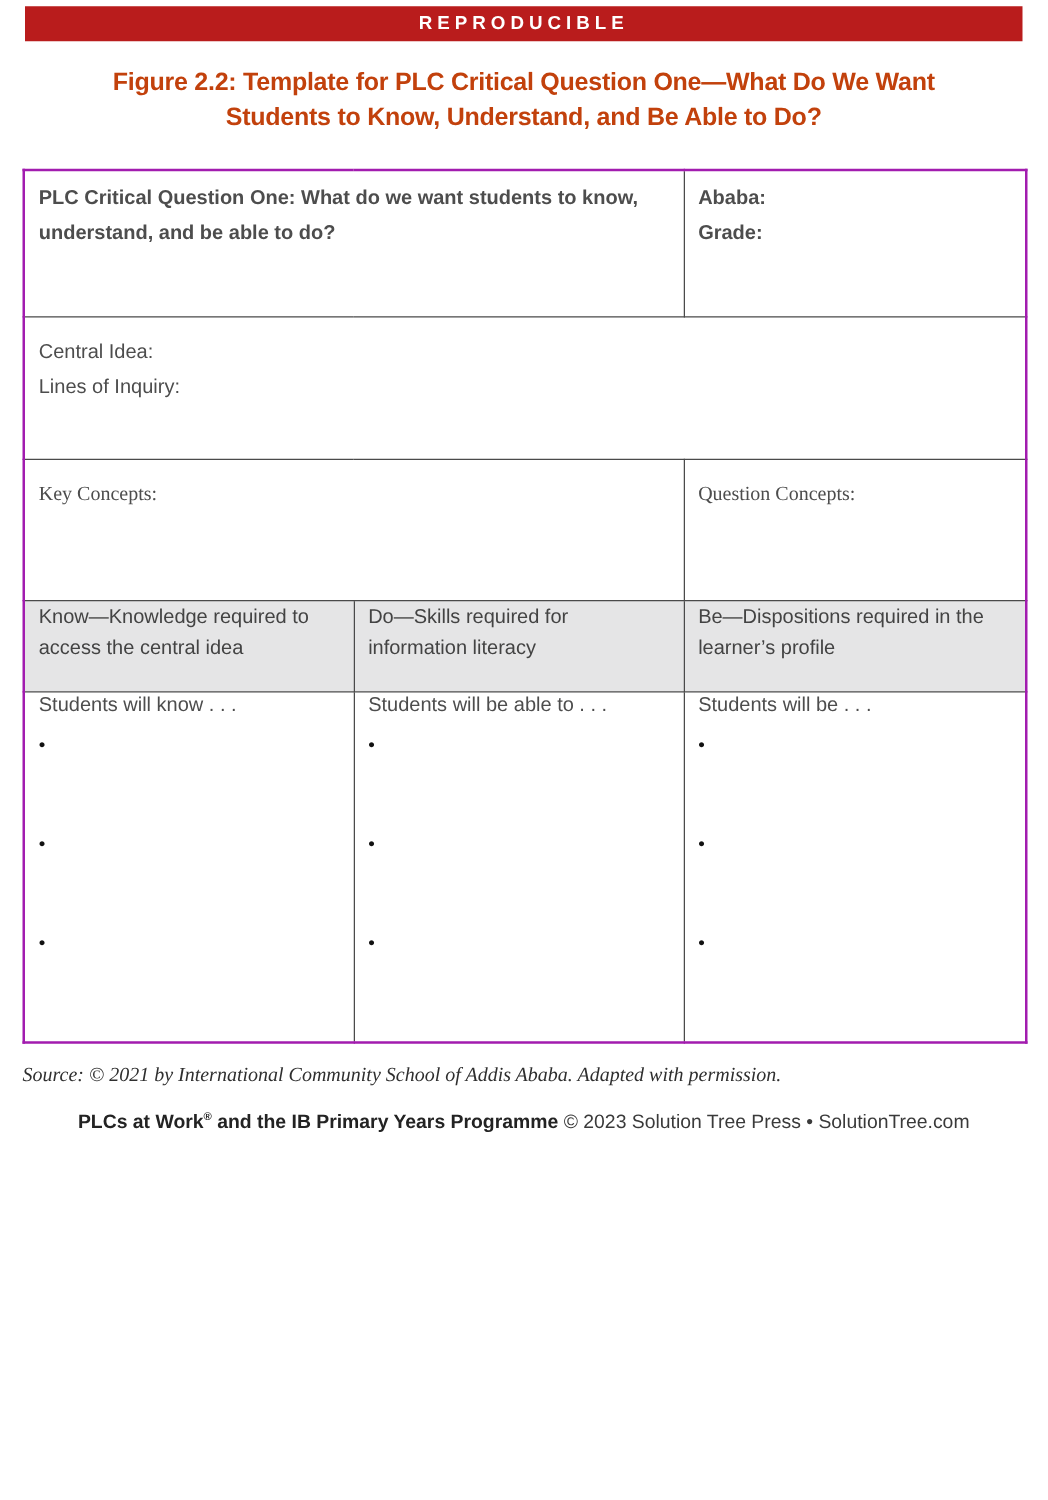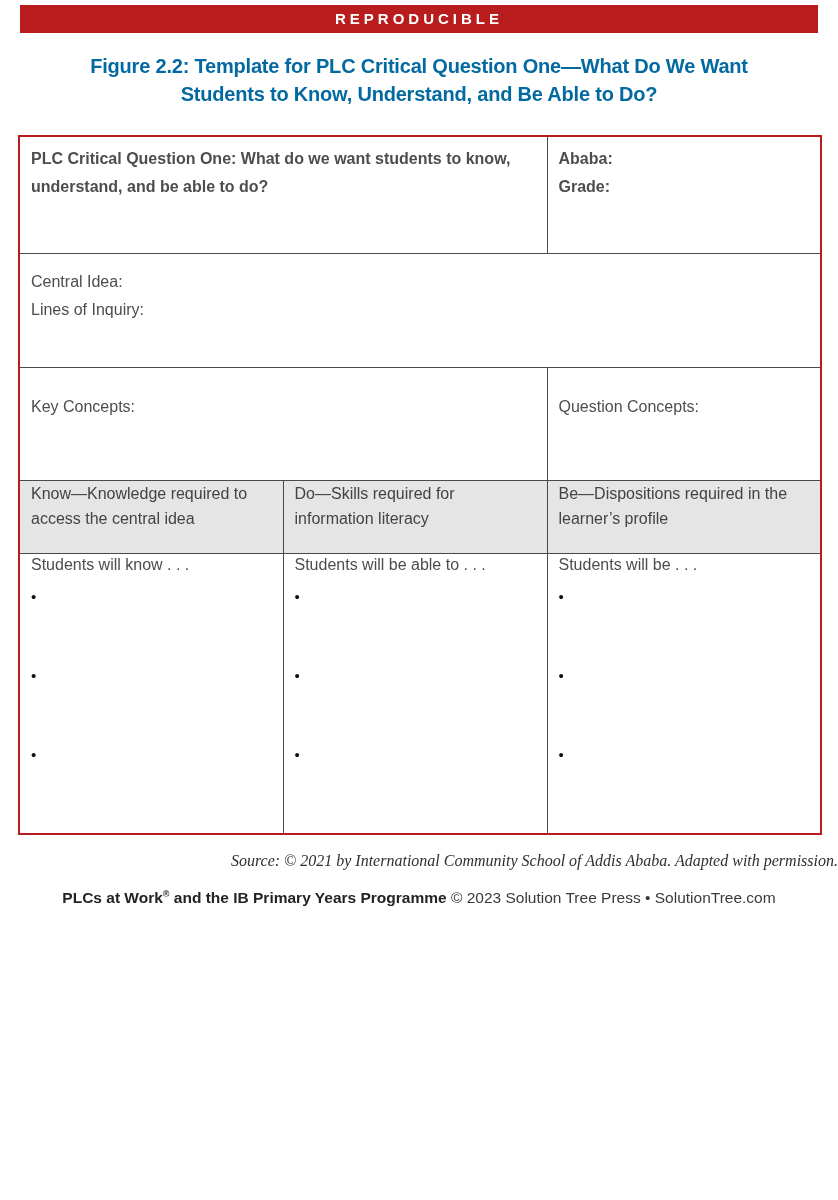--- a/index.html
+++ b/index.html
@@ -23,42 +23,42 @@
     letter-spacing: 4px;
     text-align: center;
   }
   .title {
     margin: 19px auto 27px auto;
     max-width: 700px;
     text-align: center;
     font-size: 20px;
     font-weight: bold;
     line-height: 28px;
-    color: #0369a1;
+    color: #c2410c;
     letter-spacing: -0.2px;
   }
   table.tpl {
     width: 802px;
     margin: 0 18px;
     border-collapse: collapse;
     table-layout: fixed;
-    border: 2px solid #b91c1c;
+    border: 2px solid #a21caf;
   }
   table.tpl td {
     border: 1px solid #4a4a4a;
     vertical-align: top;
     padding: 8px 12px 8px 11px;
     font-size: 16px;
     line-height: 28px;
     color: #4d4d4d;
   }
   td.bold-cell { font-weight: bold; color: #3b3b3b; }
   tr.r1 td { height: 117px; }
   tr.r2 td { height: 114px; padding-top: 14px; }
-  tr.r3 td { height: 113px; padding-top: 25px; }
+  tr.r3 td { height: 113px; padding-top: 14px; font-family: Liberation Serif, serif; }
   tr.r4 td { height: 263px; padding-top: 13px; }
   tr.r5 td {
     height: 73px;
     background: #e5e5e6;
     padding-top: 0;
     line-height: 25px;
     color: #434343;
   }
   tr.r6 td { height: 273px; padding-top: 0; }
   .cell-heading { line-height: 22px; margin-bottom: 0; }
@@ -69,21 +69,20 @@
     color: #111111;
   }
   .bullet.first { margin-top: 17px; }
   tr.r6 .bullet.first { margin-top: 12px; }
   .source {
     margin: 17px 0 17px 18px;
     font-family: "Liberation Serif", serif;
     font-style: italic;
     font-size: 16px;
     color: #2f2f2f;
-    text-align: right;
   }
   .footer {
     margin-top: 17px;
     text-align: center;
     font-size: 15.5px;
     line-height: 22px;
     color: #3a3a3a;
   }
   .footer .b { font-weight: bold; color: #232323; }
   .footer sup { font-size: 9px; vertical-align: super; line-height: 0; }

